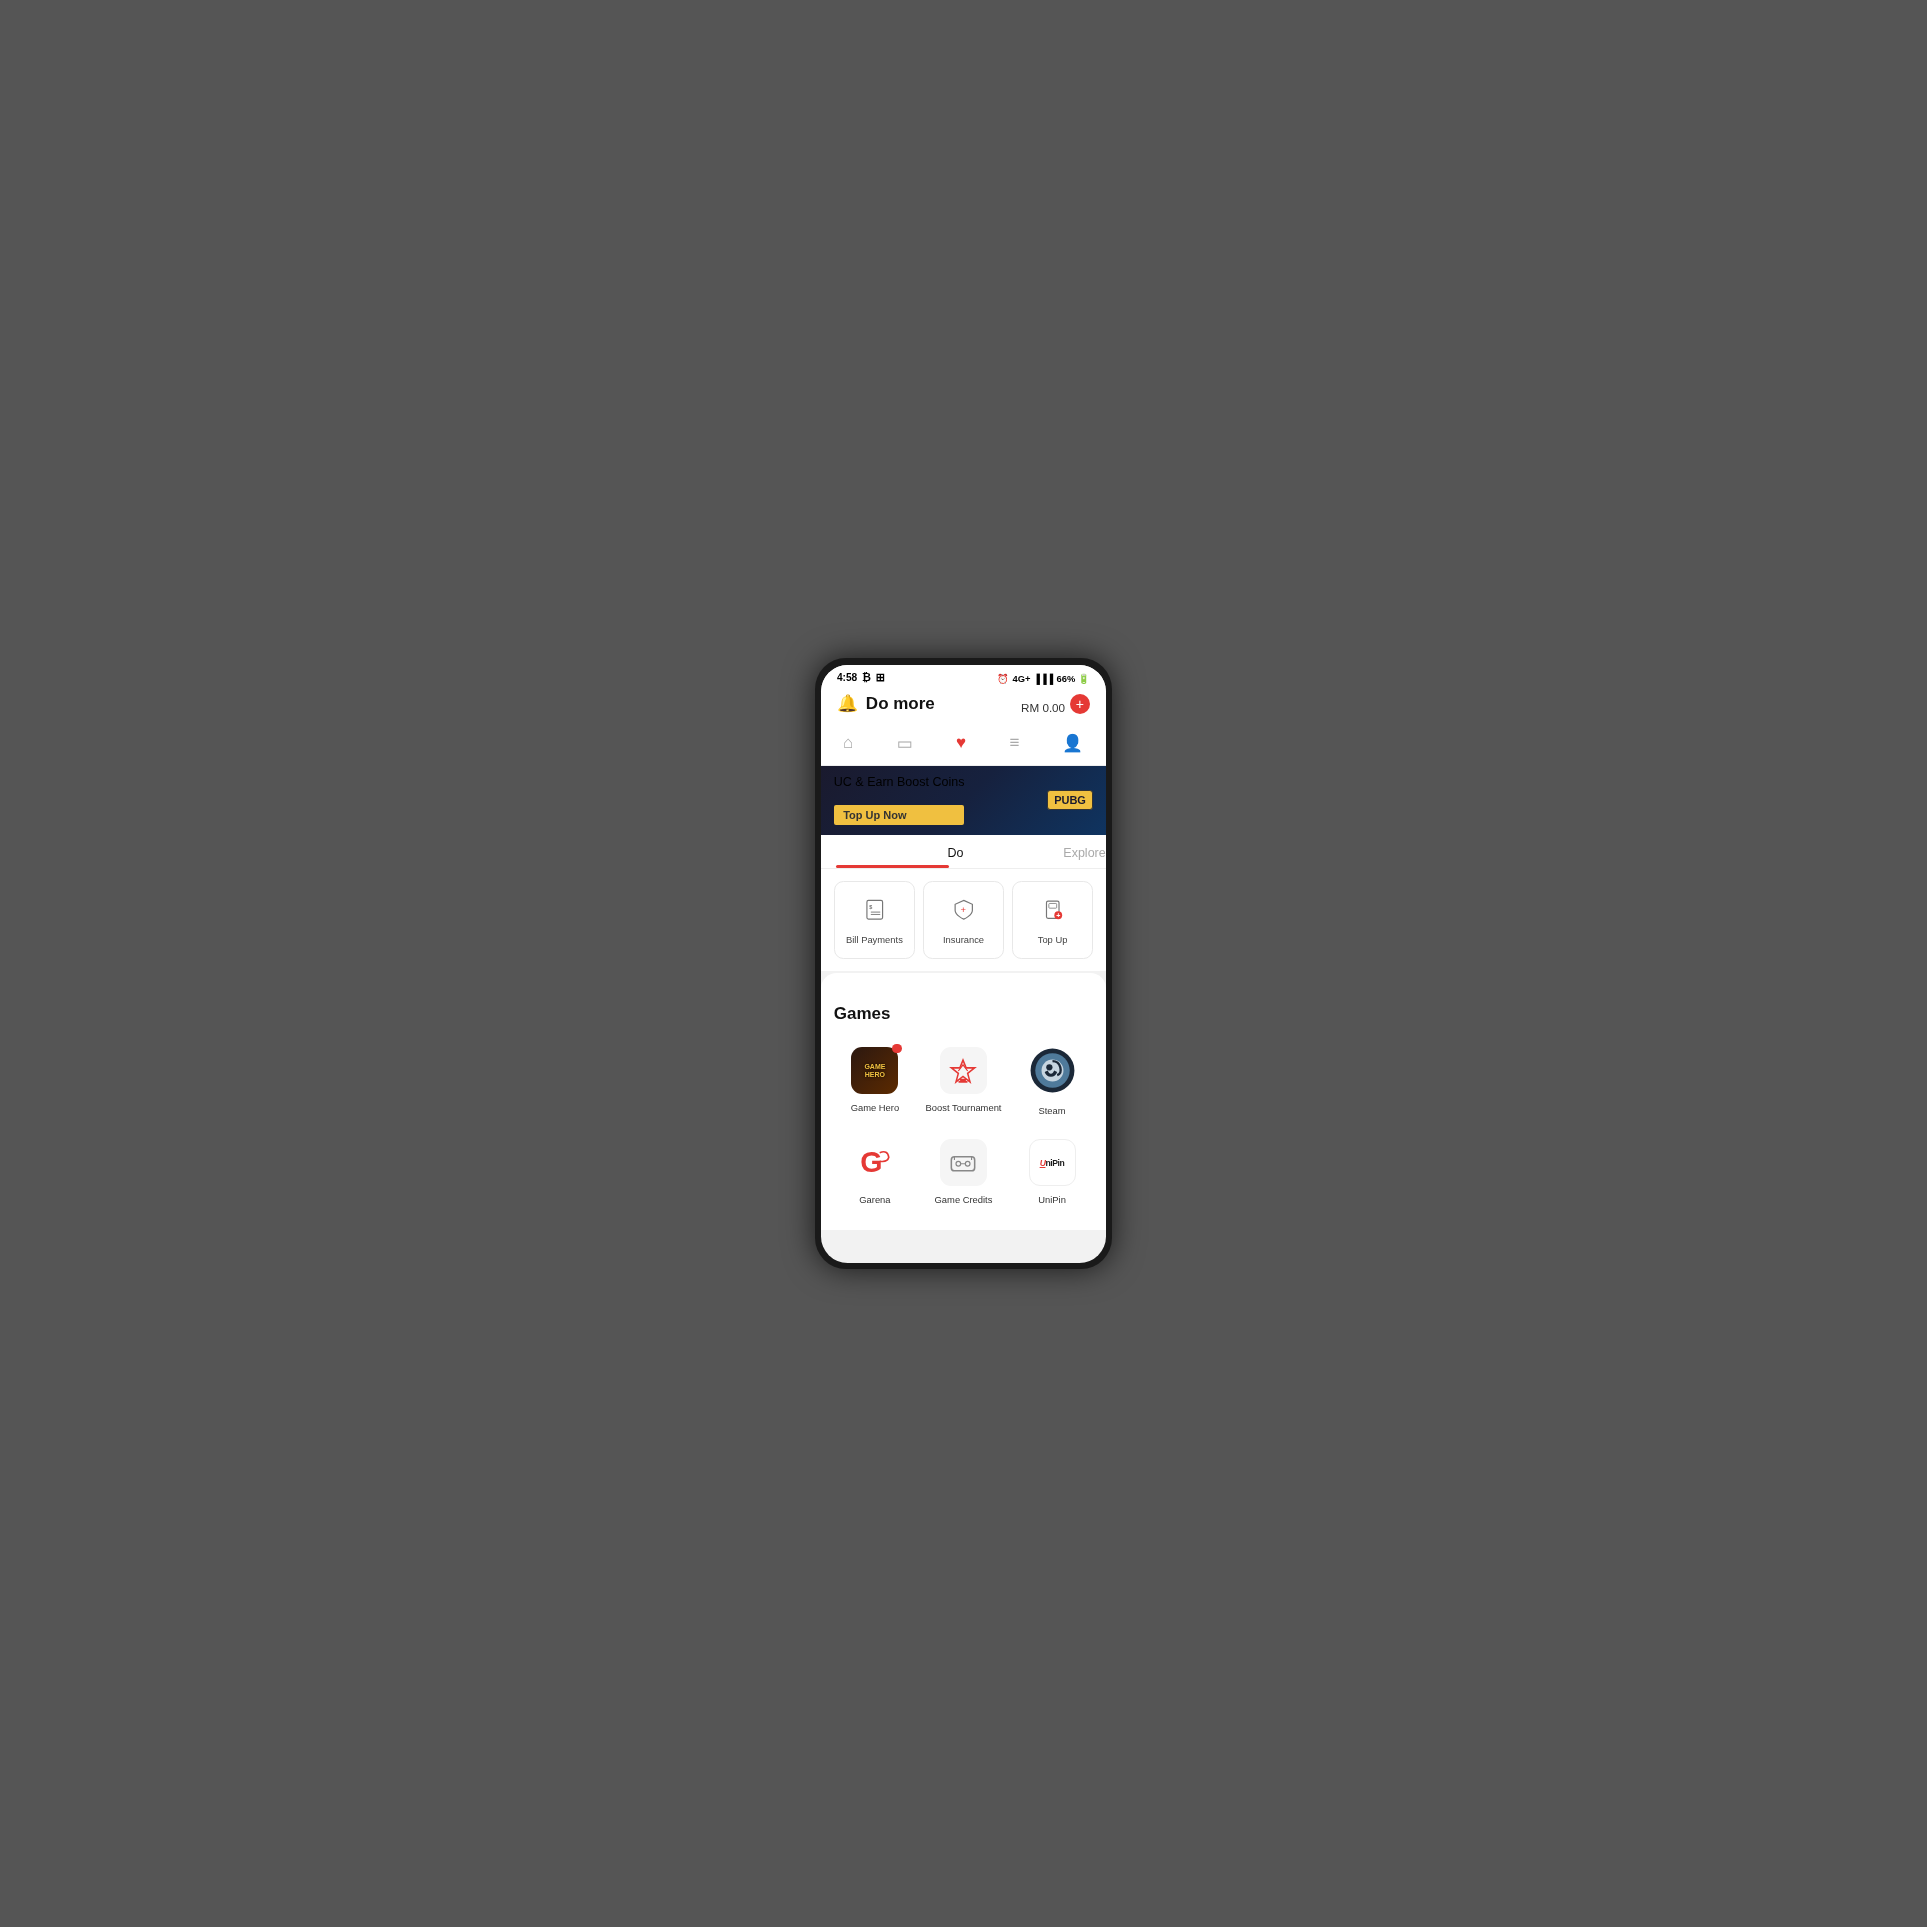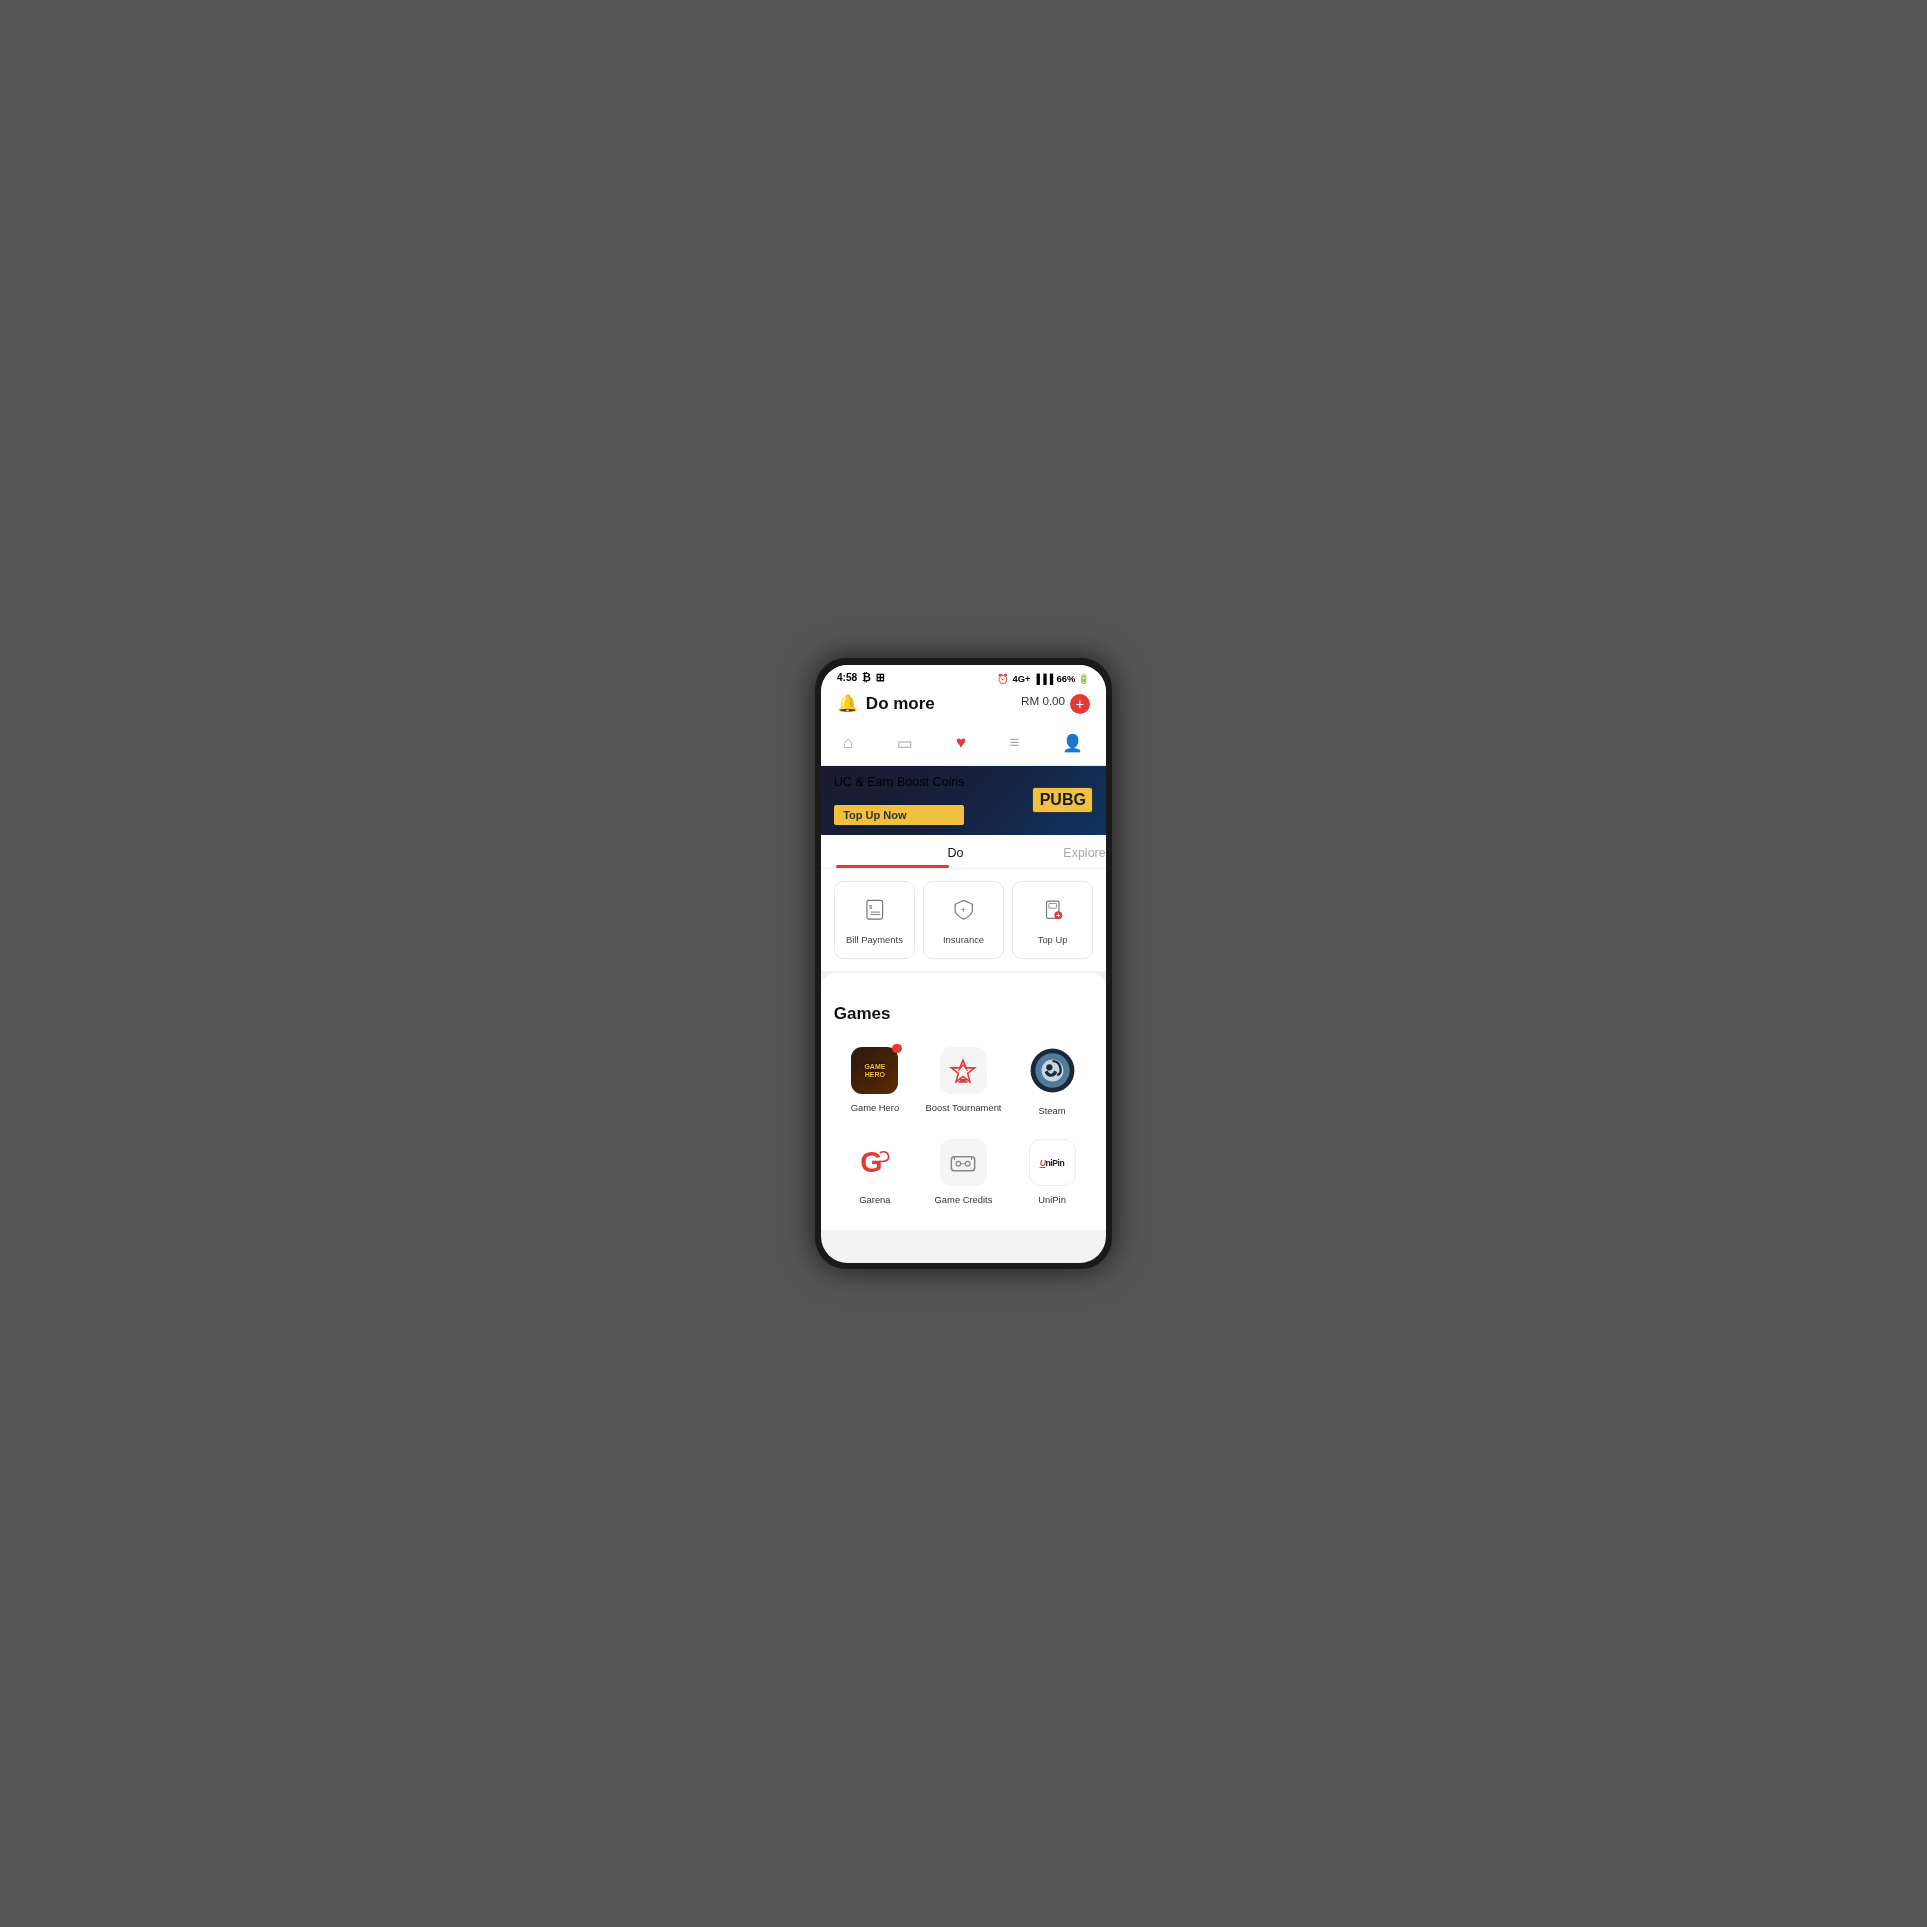--- a/index.html
+++ b/index.html
@@ -44,21 +44,21 @@
     
     .header {
       background: white;
       display: flex;
       justify-content: space-between;
       align-items: center;
       padding: 6.3px 15.6px 9.4px;
     }
     .header-left { display: flex; align-items: center; gap: 7.8px; }
     .header-title { font-size: 17px; font-weight: 700; color: #111; }
-    .balance-area { display: flex; align-items: flex-start; gap: 4.7px; }
+    .balance-area { display: flex; align-items: flex-end; gap: 4.7px; }
     .balance-text { font-size: 11.7px; font-weight: 500; color: #333; }
     .add-btn {
       width: 20.3px; height: 20.3px;
       background: #e53935;
       border-radius: 50%;
       display: flex; align-items: center; justify-content: center;
       color: white; font-size: 14px; font-weight: 300; cursor: pointer;
     }
 
     
@@ -99,21 +99,21 @@
       font-size: 11px;
       font-weight: 700;
       padding: 3.9px 9.4px;
       border-radius: 2px;
       cursor: pointer;
       margin-top: 16px;
     }
     .pubg-logo {
       background: #f0c040;
       color: #1a1a2e;
-      font-size: 16px;
+      font-size: 11px;
       font-weight: 900;
       padding: 3.1px 6.3px;
       border-radius: 3.1px;
       border: 1.6px solid #333;
     }
 
     
     .tab-bar {
       background: white;
       display: flex;

